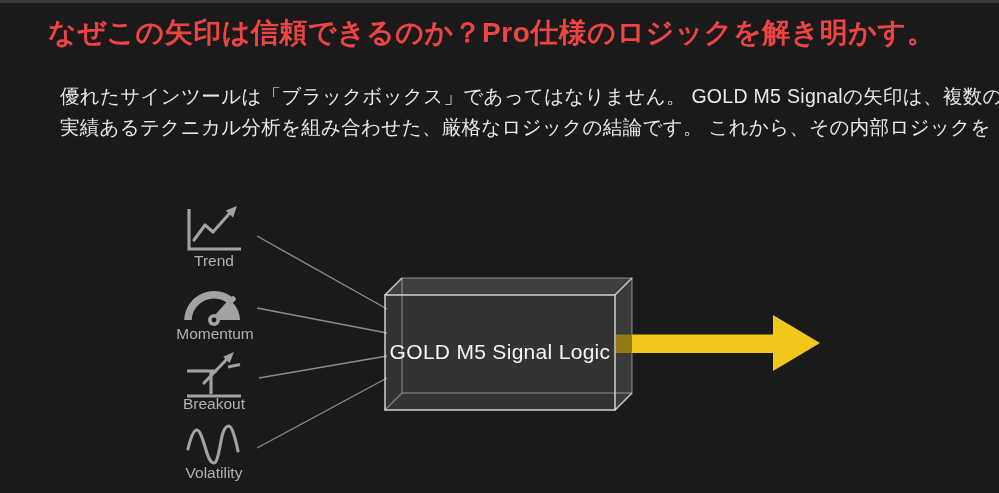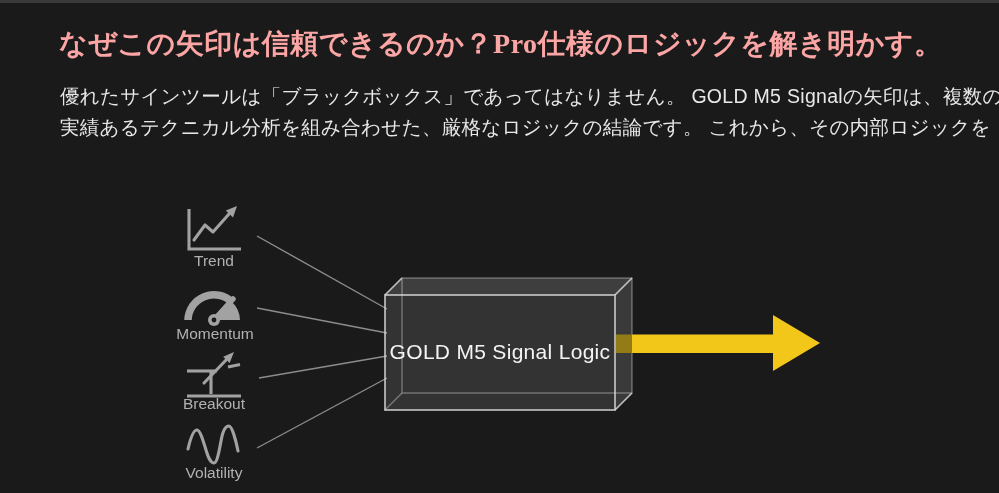--- a/index.html
+++ b/index.html
@@ -8,23 +8,23 @@
     background: #1A1A1A;
     overflow: hidden;
     position: relative;
     font-family: "Liberation Sans", sans-serif;
   }
   .top-strip {
     position: absolute; top: 0; left: 0; width: 999px; height: 3px;
     background: #3a3a3a;
   }
   .heading {
-    position: absolute; left: 48px; top: 14px; margin: 11px;
-    font-size: 28px; font-weight: bold; color: #fca5a5;
-    letter-spacing: 0.5px; white-space: nowrap; font-family: Liberation Serif, serif;
+    position: absolute; left: 48px; top: 14px; margin: 0;
+    font-size: 28px; font-weight: bold; color: #ef4444;
+    letter-spacing: 0.5px; white-space: nowrap;
   }
   .intro {
     position: absolute; left: 48px; top: 81px;
     font-size: 19.5px; line-height: 31px; color: #e8e8e8;
     letter-spacing: 0.3px;
   }
   .intro-line { white-space: nowrap; margin-left: 12px; }
   svg.diagram { position: absolute; left: 0; top: 0; }
   .icon-label {
     fill: #b2b2b2; font-size: 15.5px; text-anchor: middle;

